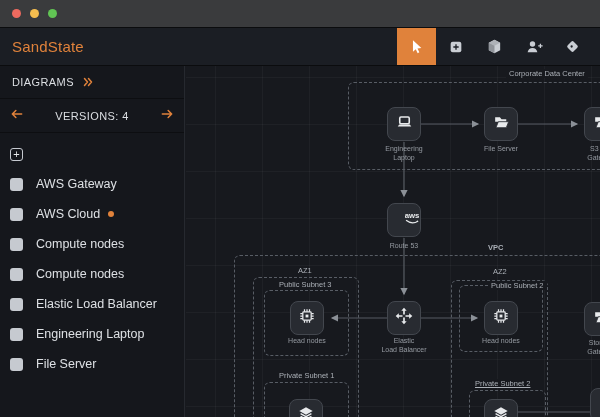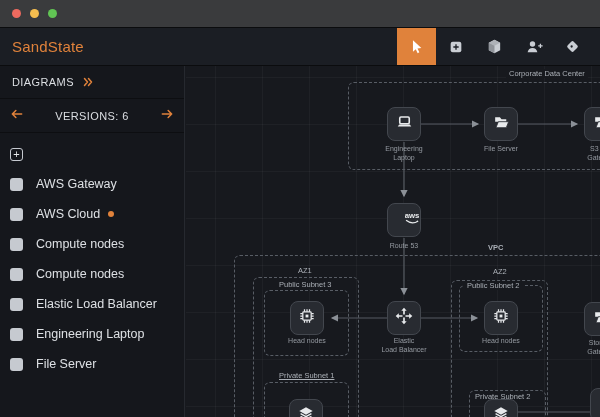--- a/index.html
+++ b/index.html
@@ -126,21 +126,21 @@
     </span>
   </div>
   <div class="sb-row versions">
     <button class="sb-arrow">
       <span>
         <svg width="14" height="12" viewBox="0 0 24 20" fill="none" stroke="#e0823b" stroke-width="2.6" stroke-linecap="round" stroke-linejoin="round">
             <path d="M20 10H4M10 4l-6 6 6 6"></path>
           </svg>
       </span>
     </button>
-    <span>VERSIONS: 6</span>
+    <span>VERSIONS: 4</span>
     <button class="sb-arrow">
       <span>
         <svg width="14" height="12" viewBox="0 0 24 20" fill="none" stroke="#e0823b" stroke-width="2.6" stroke-linecap="round" stroke-linejoin="round">
             <path d="M4 10h16M14 4l6 6-6 6"></path>
           </svg>
       </span>
     </button>
   </div>
   <div class="sb-list">
     <div class="sb-item">
@@ -186,24 +186,24 @@
   <div class="dbox" style="left:78px;top:224px;width:85px;height:66px;"></div>
   <div class="dbox" style="left:78px;top:316px;width:85px;height:70px;"></div>
   <div class="dbox" style="left:265px;top:214px;width:97px;height:192px;"></div>
   <div class="dbox" style="left:273px;top:219px;width:84px;height:67px;"></div>
   <div class="dbox" style="left:283px;top:324px;width:77px;height:62px;"></div>
 
   <span class="clabel" style="left:320px;top:3px;">Corporate Data Center</span>
   <span class="clabel" style="left:299px;top:177px;background:transparent;font-weight:bold;">VPC</span>
   <span class="clabel" style="left:109px;top:200px;background:transparent;">AZ1</span>
   <span class="clabel" style="left:90px;top:214px;">Public Subnet 3</span>
-  <span class="clabel" style="left:90px;top:305px;text-decoration:underline;">Private Subnet 1</span>
+  <span class="clabel" style="left:90px;top:305px;">Private Subnet 1</span>
   <span class="clabel" style="left:304px;top:201px;background:transparent;">AZ2</span>
-  <span class="clabel" style="left:278px;top:215px;text-align:center;">Public Subnet 2</span>
-  <span class="clabel" style="left:286px;top:326px;">Private Subnet 2</span>
+  <span class="clabel" style="left:302px;top:215px;text-align:center;">Public Subnet 2</span>
+  <span class="clabel" style="left:286px;top:313px;text-decoration:underline;">Private Subnet 2</span>
 
   <svg class="wires" width="414" height="351">
     <defs>
       <marker id="arr" markerWidth="7" markerHeight="7" refX="5" refY="3" orient="auto">
         <path d="M0,0 L6,3 L0,6 Z" fill="#8b9097"></path>
       </marker>
     </defs>
     <g stroke="#565b62" stroke-width="1.2" fill="none">
       <path d="M235 58 H292" marker-end="url(#arr)"></path>
       <path d="M332 58 H391" marker-end="url(#arr)"></path>

